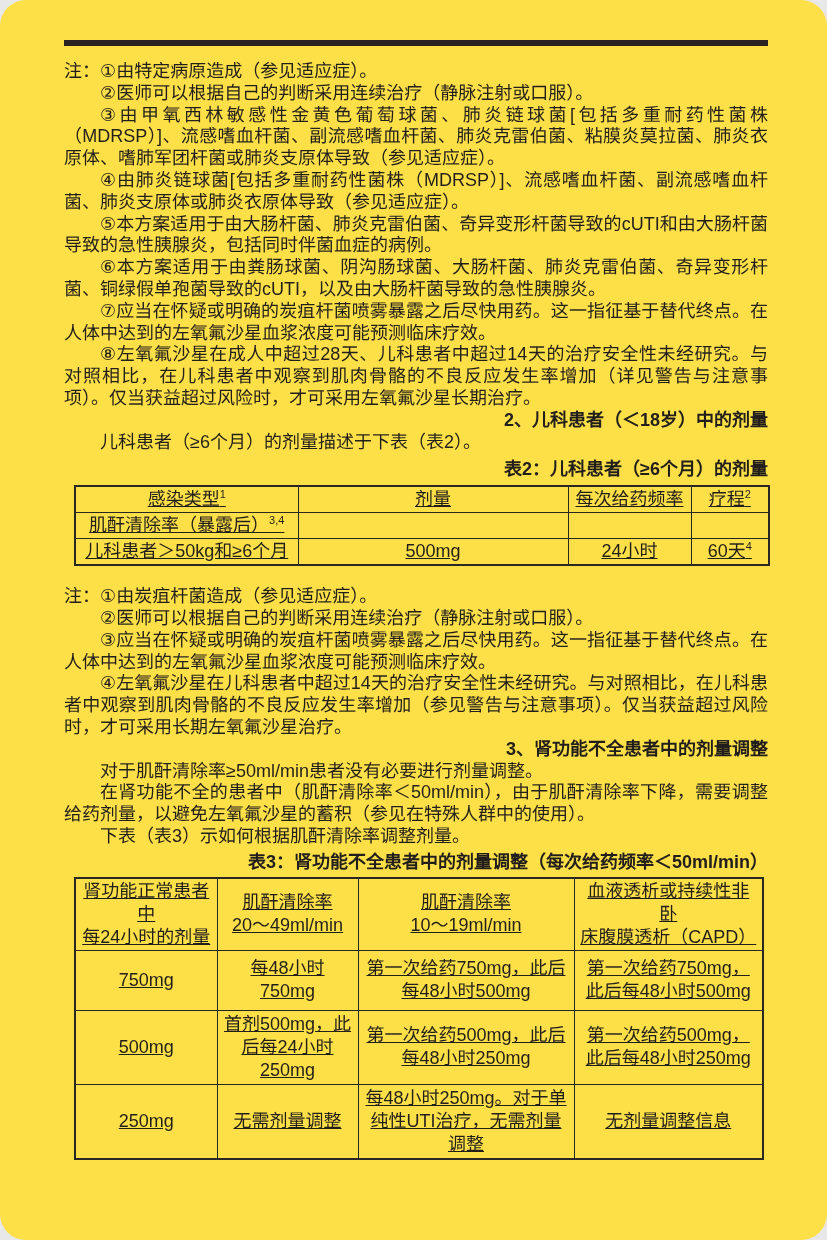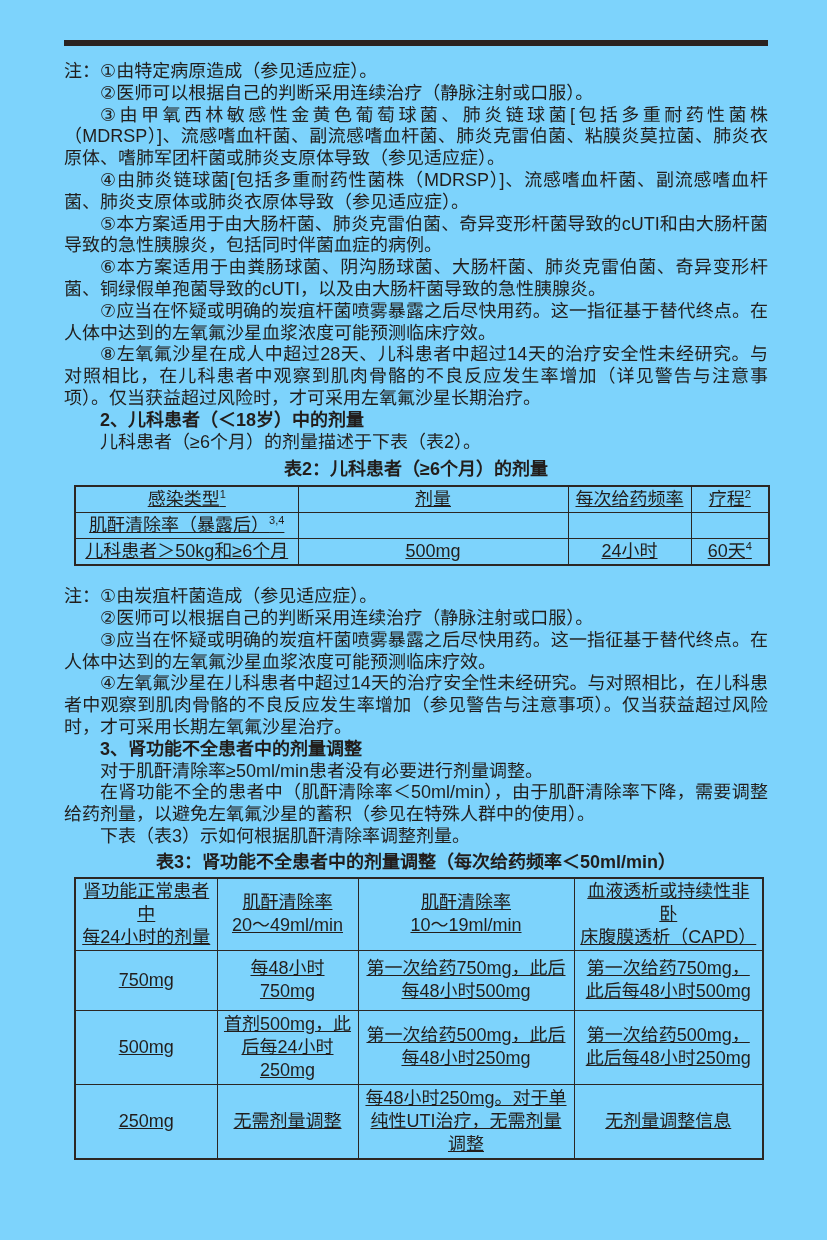--- a/index.html
+++ b/index.html
@@ -1,37 +1,38 @@
 <!DOCTYPE html>
 <html lang="zh-CN"><head>
 <meta charset="utf-8">
 <style>
   html,body{margin:0;padding:0;background:#e8e8e8;}
   .page{
     position:relative;
     width:827px;height:1240px;
     margin:0 auto;
-    background:#7dd3fc;
+    background:#fde047;
     font-family:"Liberation Sans","DejaVu Sans",sans-serif;
     color:#221e1c;
     box-sizing:border-box;
     padding:40px 59px 0 64px;
     overflow:hidden;
+    border-radius:26px;
   }
   .rule{height:6px;background:#2a2321;}
   .rule.top{margin-bottom:15px;}
   .body-text{font-size:18px;line-height:21.8px;text-align:justify;}
   p{margin:0;}
   p.indent{text-indent:2em;}
   h2.sec{
     font-size:18px;line-height:21.8px;margin:0;
-    font-weight:bold;text-indent:2em;
+    font-weight:bold;text-indent:2em;text-align:right;
   }
   .caption{
-    text-align:center;font-weight:bold;
+    text-align:right;font-weight:bold;
     font-size:18px;line-height:21.8px;
     text-indent:0;
   }
   .cap2{margin-top:6px;margin-bottom:4px;}
   .cap3{margin-top:4px;margin-bottom:3px;}
   table{
     border-collapse:collapse;table-layout:fixed;
     margin-left:10px;
     font-size:18px;
     text-decoration:underline;

